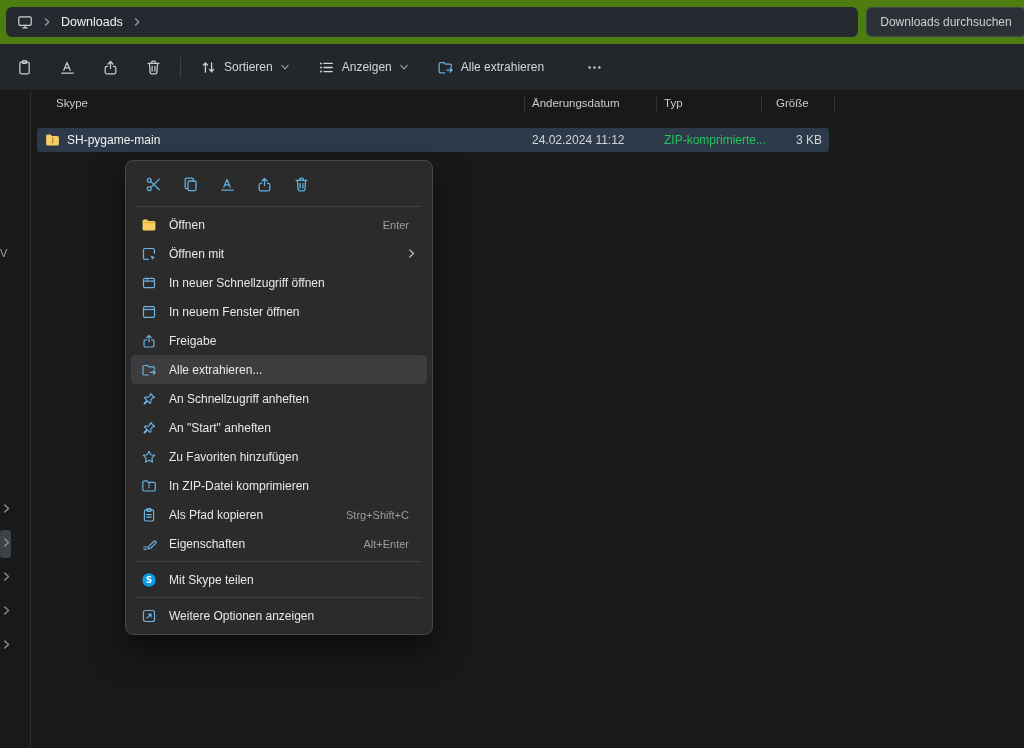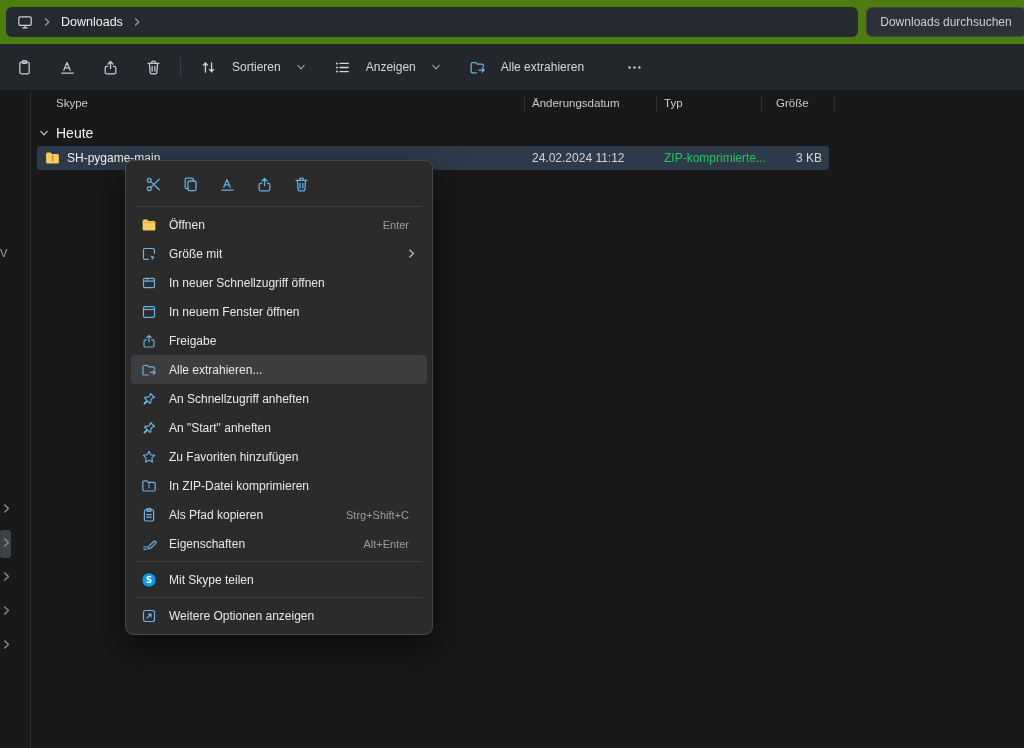--- a/index.html
+++ b/index.html
@@ -20,41 +20,41 @@
   .search{position:absolute;left:866px;top:7px;width:160px;height:30px;background:#2c3137;
           border:1px solid #41464c;border-radius:6px;display:flex;align-items:center;padding:0 10px;}
   .search input{background:transparent;border:none;outline:none;color:#d6d9dc;font:inherit;width:100%;text-align:center;}
   .search input::placeholder{color:#cbd0d4;opacity:1;}
 
   
   .toolbar{position:absolute;left:0;top:44px;width:1024px;height:47px;background:#23262b;
            display:flex;align-items:center;padding:0 6px;border-bottom:1px solid #141417;}
   .tbi{width:36px;height:34px;display:flex;align-items:center;justify-content:center;
        background:none;border:none;border-radius:4px;color:#c6cbd0;margin-right:7px;padding:0;}
-  .tbl{height:34px;display:flex;align-items:center;gap:15px;background:none;border:none;
+  .tbl{height:34px;display:flex;align-items:center;gap:7px;background:none;border:none;
        border-radius:4px;color:#d3d7da;font:inherit;padding:0 10px;margin-right:8px;white-space:nowrap;}
   .tb-sep{width:1px;height:20px;background:#3b4046;margin:0 9px 0 2px;}
   .blue{color:#66b1e3;}
   .chev{color:#9aa0a5;}
 
   
   .nav-frag{position:absolute;left:0;top:247px;color:#9fa4a8;font-size:11px;}
   .nav-chev{position:absolute;left:1px;width:12px;height:14px;color:#8d9297;}
   .nav-hl{position:absolute;left:0;top:530px;width:11px;height:28px;background:#3c4147;border-radius:3px;}
 
   
   .content{position:absolute;left:30px;top:91px;width:994px;height:657px;border-left:1px solid #2d3034;}
   .hdr{position:absolute;left:0;top:0;width:100%;height:26px;color:#cbcbcb;font-size:11.5px;}
   .hdr .hcell{position:absolute;top:6px;cursor:default;}
   .h-name{left:25px}.h-date{left:501px}.h-type{left:633px}.h-size{left:745px}
   .hsep{position:absolute;top:5px;width:1px;height:16px;background:#323232;}
   .group-row{position:absolute;left:8px;top:32px;height:20px;display:flex;align-items:center;
              gap:7px;color:#f0f0f0;font-size:14px;}
   .group-row .ic{color:#c7c7c7;}
-  .file-row{position:absolute;left:6px;top:55px;width:792px;height:24px;background:#2c3a49;border-radius:3px;}
+  .file-row{position:absolute;left:6px;top:37px;width:792px;height:24px;background:#2c3a49;border-radius:3px;}
   .file-row .cell{position:absolute;top:5px;white-space:nowrap;}
   .f-icon{position:absolute;left:7px;top:4px;}
   .f-name{left:30px;color:#f2f2f2;}
   .f-date{left:495px;color:#d5d5d5;}
   .f-type{left:627px;color:#22c55e;}
   .f-size{right:7px;color:#d5d5d5;margin-left:32px;}
 
   
   .ctx{position:absolute;left:125px;top:160px;width:308px;background:#2b2b2c;
        border:1px solid #47474b;border-radius:8px;box-shadow:0 14px 34px rgba(0,0,0,.6);
@@ -426,21 +426,21 @@
         </span>
       <span class="lbl">Öffnen</span>
       <span class="sc">Enter</span>
     </div>
     <div class="mi">
       <span class="mic">
           <svg width="16" height="16">
             <use href="#i-openwith"></use>
           </svg>
         </span>
-      <span class="lbl">Größe mit</span>
+      <span class="lbl">Öffnen mit</span>
       <span class="ic sub">
           <svg width="11" height="11">
             <use href="#i-chevR"></use>
           </svg>
         </span>
     </div>
     <div class="mi">
       <span class="mic">
           <svg width="16" height="16">
             <use href="#i-newtab"></use>

